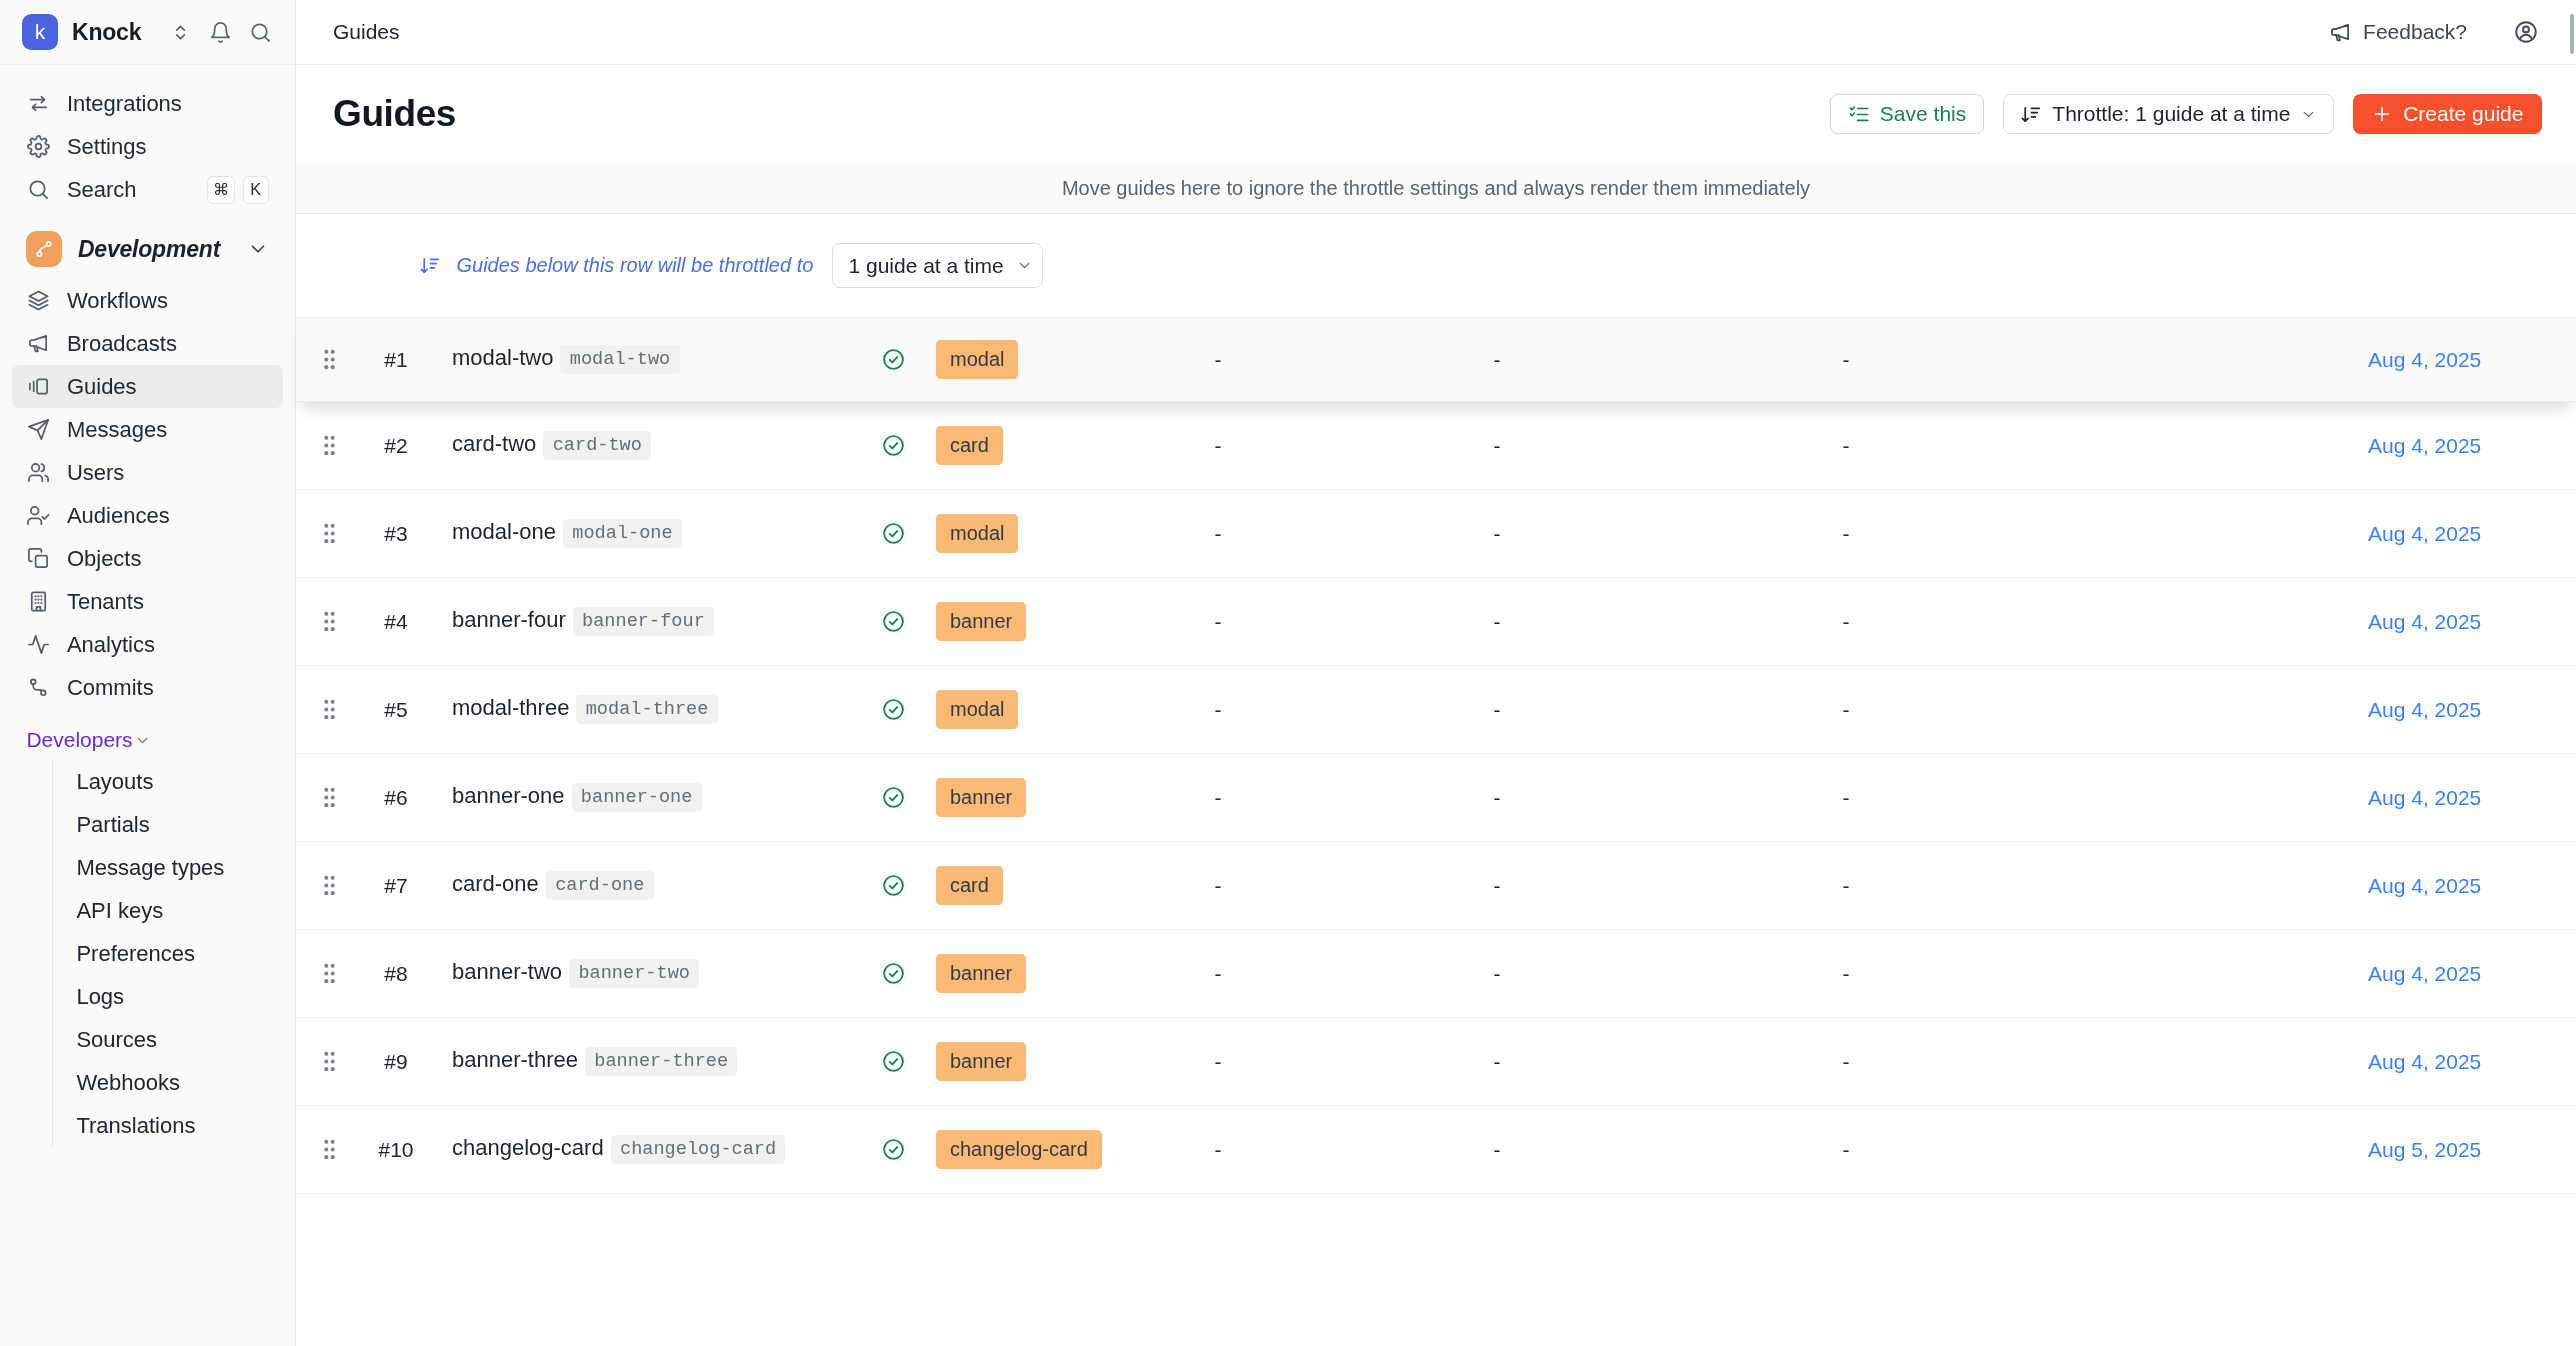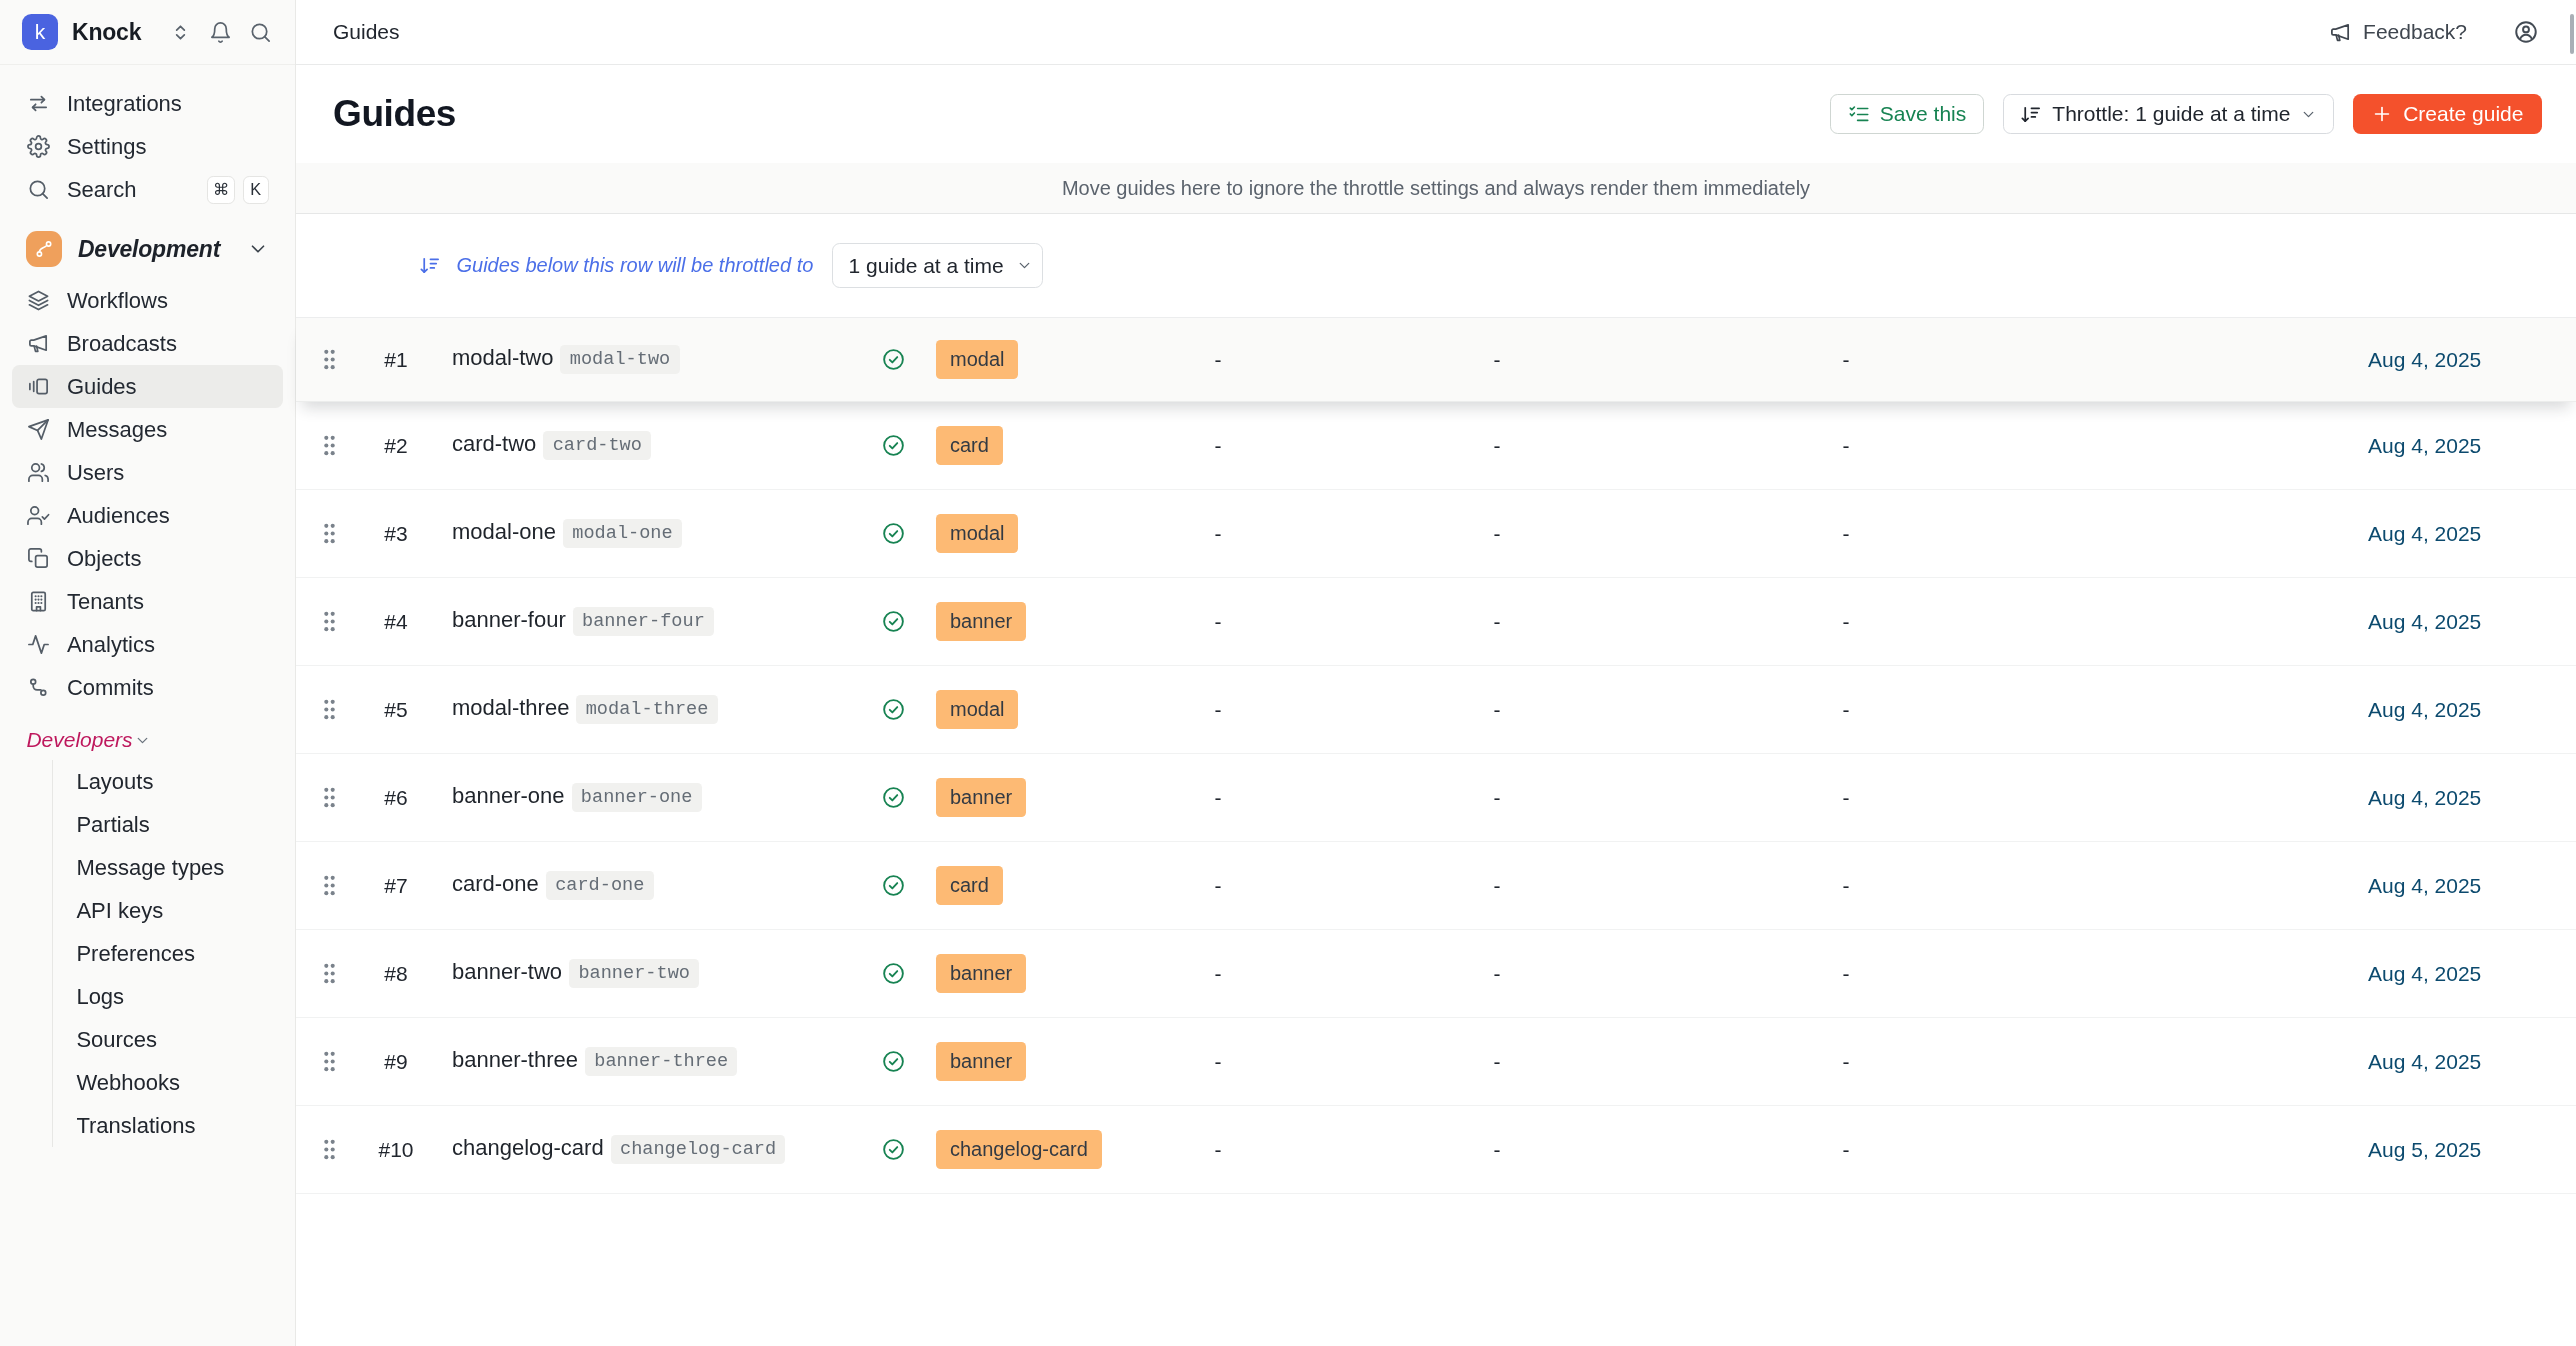--- a/index.html
+++ b/index.html
@@ -27,21 +27,21 @@
   .shortcut { margin-left:auto; display:flex; gap:7.7px; }
   .kbd { min-width:26px; height:28px; background:#fff; border:1.5px solid #E5E5E3; border-radius:6.2px;
          display:flex; align-items:center; justify-content:center; font-size:16.3px; color:#2A3038; padding:0 4.6px; }
 
   .env { margin:15.5px 0 7.7px; display:flex; align-items:center; gap:15.5px; padding:0 14px; height:45px;font-style:italic; }
   .env-icon { width:36px; height:36px; border-radius:11px; background:var(--env-orange); color:#fff;
               display:flex; align-items:center; justify-content:center; }
   .env-label { font-size:23px; font-weight:600; color:#1D222A; flex:1; letter-spacing:-0.2px; }
   .env-chevron { color:#3A424B; display:flex; }
 
-  .devs-head { margin-top:11px; height:40px; display:flex; align-items:center; gap:1px; padding:0 14px; color:#be185d; font-size:21px;font-style:italic; }
+  .devs-head { margin-top:11px; height:40px; display:flex; align-items:center; gap:1px; padding:0 14px; color:#6d28d9; font-size:21px; }
   .devs-head .chev { display:flex; color:#6A737D; }
   .sub-list { margin-left:40px; border-left:1.5px solid #E7E7E5; }
   .sub-item { height:43px; display:flex; align-items:center; padding-left:23px; font-size:22px; color:#21262E; }
 
   
   .main { flex:1; display:flex; flex-direction:column; background:#fff; position:relative; min-width:0; }
   .scroll-thumb { position:absolute; top:14px; right:2.3px; width:3.9px; height:40px; border-radius:2.3px; background:#A9AFB6; }
 
   .topbar { height:65px; border-bottom:1.5px solid #E9EAEA; display:flex; align-items:center; justify-content:space-between; padding:0 37px; }
   .crumb { font-size:21px; font-weight:500; color:#21262E; }
@@ -81,21 +81,21 @@
   .c-handle { display:flex; justify-content:center; color:#7A828B; }
   .c-order { text-align:center; font-size:21px; color:#21262E; }
   .c-name { padding-left:23px; display:flex; flex-direction:row; gap:7px; align-items:flex-start; }
   .gname { font-size:22px; font-weight:500; color:#1F242B; }
   .gkey { font-family:"Liberation Mono","DejaVu Sans Mono",monospace; font-size:18.6px; color:#656D76;
           background:#F1F1EF; border-radius:4.6px; padding:3.9px 9.3px; }
   .c-status { display:flex; justify-content:center; color:var(--success-green); }
   .c-type { padding-left:20px; }
   .badge { display:inline-block; font-size:20px; color:#333A43; background:#fdba74; border-radius:4.6px; padding:7.7px 14px; }
   .c-dash { padding-left:19.4px; font-size:21px; color:#21262E; }
-  .c-upd { padding-left:22px; font-size:21px; color:#0c4a6e; }
+  .c-upd { padding-left:22px; font-size:21px; color:#3b82f6; }
 </style>
 </head>
 <body>
 
 <div class="app">
 
   <aside class="sidebar">
     <div class="ws-header">
       <div class="logo">k</div>
       <div class="ws-name">Knock</div>

